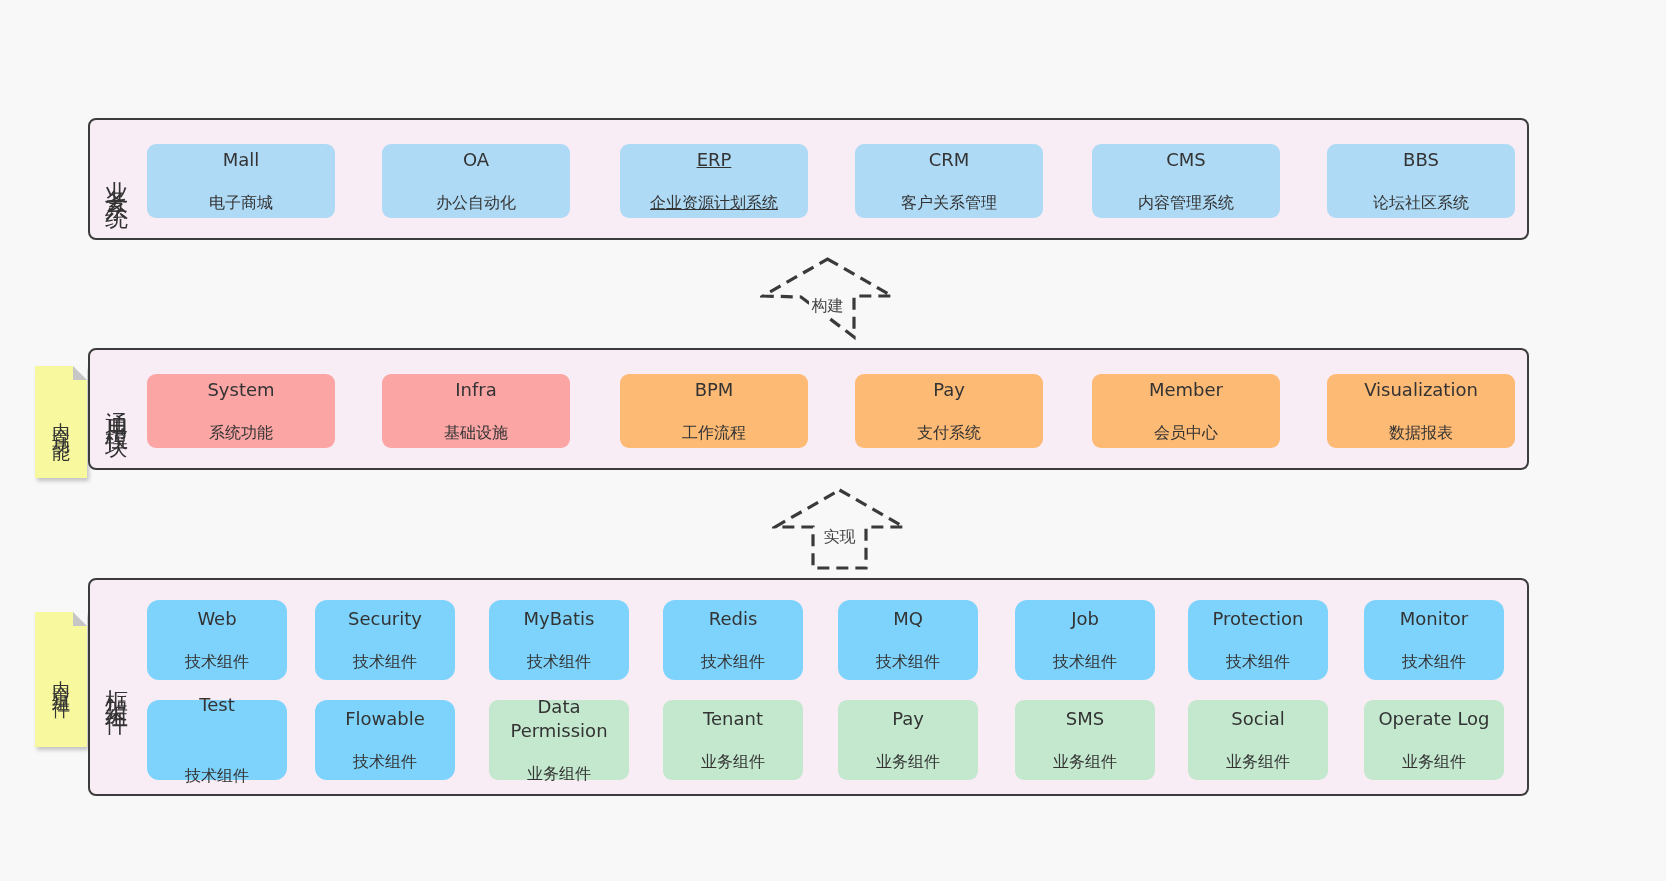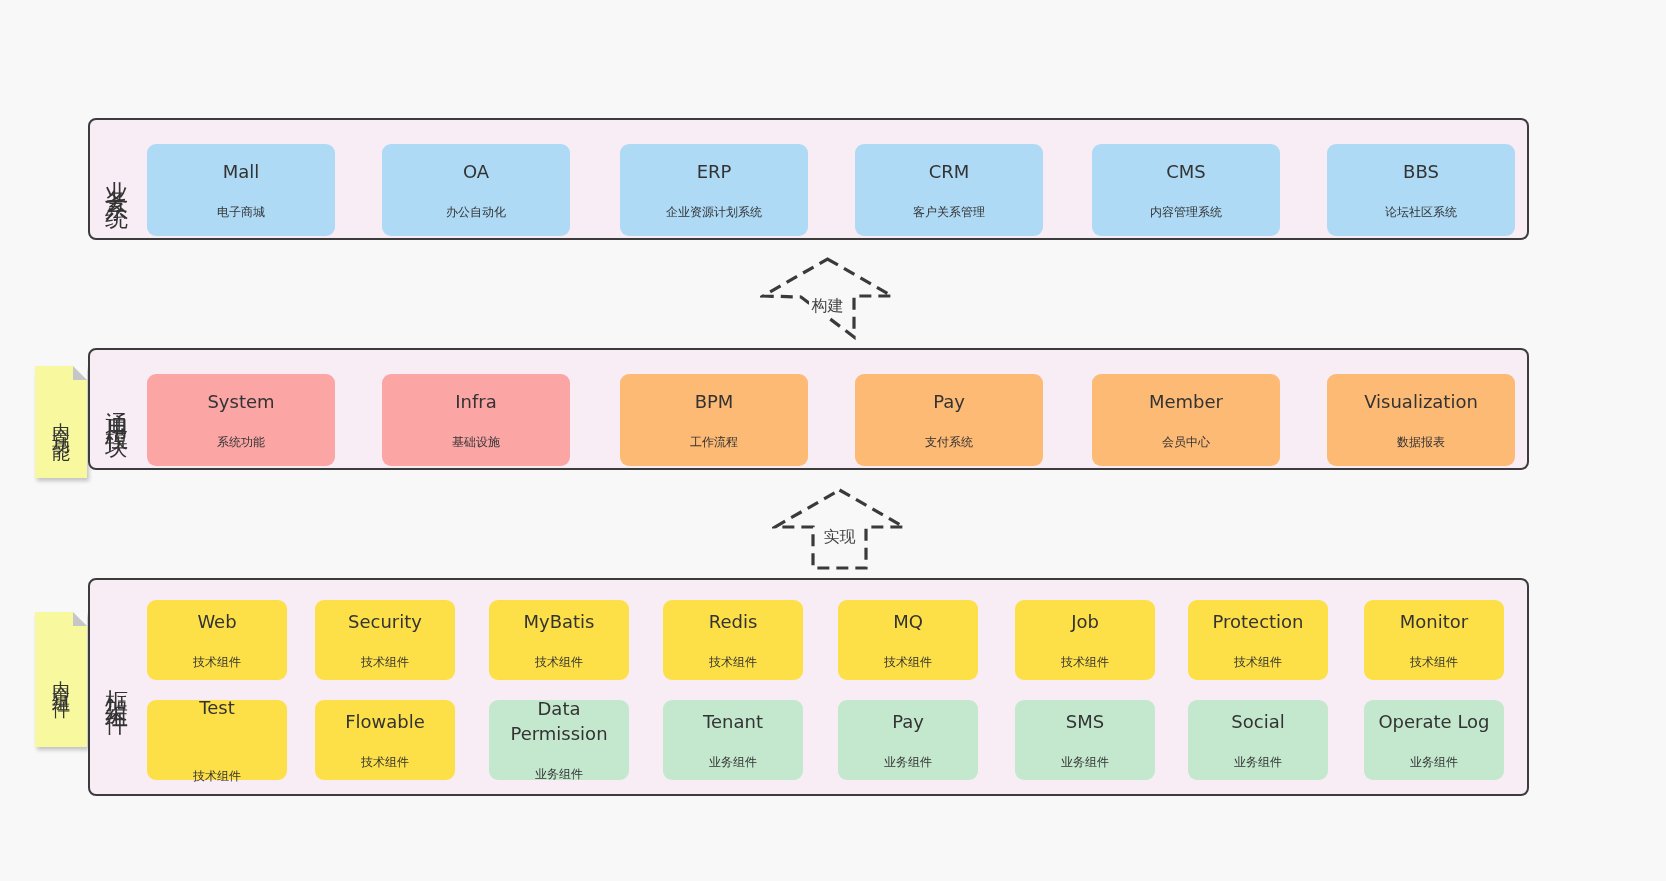--- a/index.html
+++ b/index.html
@@ -17,29 +17,29 @@
   .band-label {
     position:absolute; left:12px; top:50%; transform:translateY(-50%);
     writing-mode:vertical-rl; font-size:23px; letter-spacing:8px;
     color:#333; white-space:nowrap;
   }
   .box {
     position:absolute; display:flex; flex-direction:column;
     align-items:center; justify-content:center; text-align:center;
     border-radius:9px; line-height:1.38; padding:0 6px; box-sizing:border-box;
   }
-  .w188 { width:188px; height:92px; }
+  .w188 { width:188px; height:74px; }
   .w140 { width:140px; height:80px; }
   .blue   { background:#aedaf5; }
   .red    { background:#fca5a5;justify-content:center; }
   .pink   { background:#fdba74; }
-  .green  { background:#fde047; }
+  .green  { background:#7dd3fc;border-radius:12px; }
   .lgreen { background:#c3e8ce; }
   .box .en { font-size:18px; }
-  .box .zh { font-size:12px;margin-top:19px; }
+  .box .zh { font-size:16px;margin-top:19px; }
   .sticky {
     position:absolute; left:35px; width:52px; z-index:0;
     background:#f8f99e; box-shadow:2px 3px 4px rgba(0,0,0,.22);
     display:flex; align-items:center; justify-content:center;
   }
   .sticky::after {
     content:""; position:absolute; top:0; right:0; width:0; height:0;
     border-top:14px solid #f8f8f8; border-left:14px solid #c6c6c6;
   }
   .sticky-text {
@@ -69,21 +69,21 @@
   <div class="band" style="top:118px;height:122px;">
     <div class="band-label">业务系统</div>
     <div class="box w188 blue" style="left:57px;top:24px;">
       <div class="en">Mall</div>
       <div class="zh">电子商城</div>
     </div>
     <div class="box w188 blue" style="left:292px;top:24px;">
       <div class="en">OA</div>
       <div class="zh">办公自动化</div>
     </div>
-    <div class="box w188 blue" style="left:530px;top:24px;">
+    <div class="box w188 blue" style="left:530px;top:24px;text-decoration:underline;">
       <div class="en">ERP</div>
       <div class="zh">企业资源计划系统</div>
     </div>
     <div class="box w188 blue" style="left:765px;top:24px;">
       <div class="en">CRM</div>
       <div class="zh">客户关系管理</div>
     </div>
     <div class="box w188 blue" style="left:1237px;top:24px;">
       <div class="en">BBS</div>
       <div class="zh">论坛社区系统</div>

